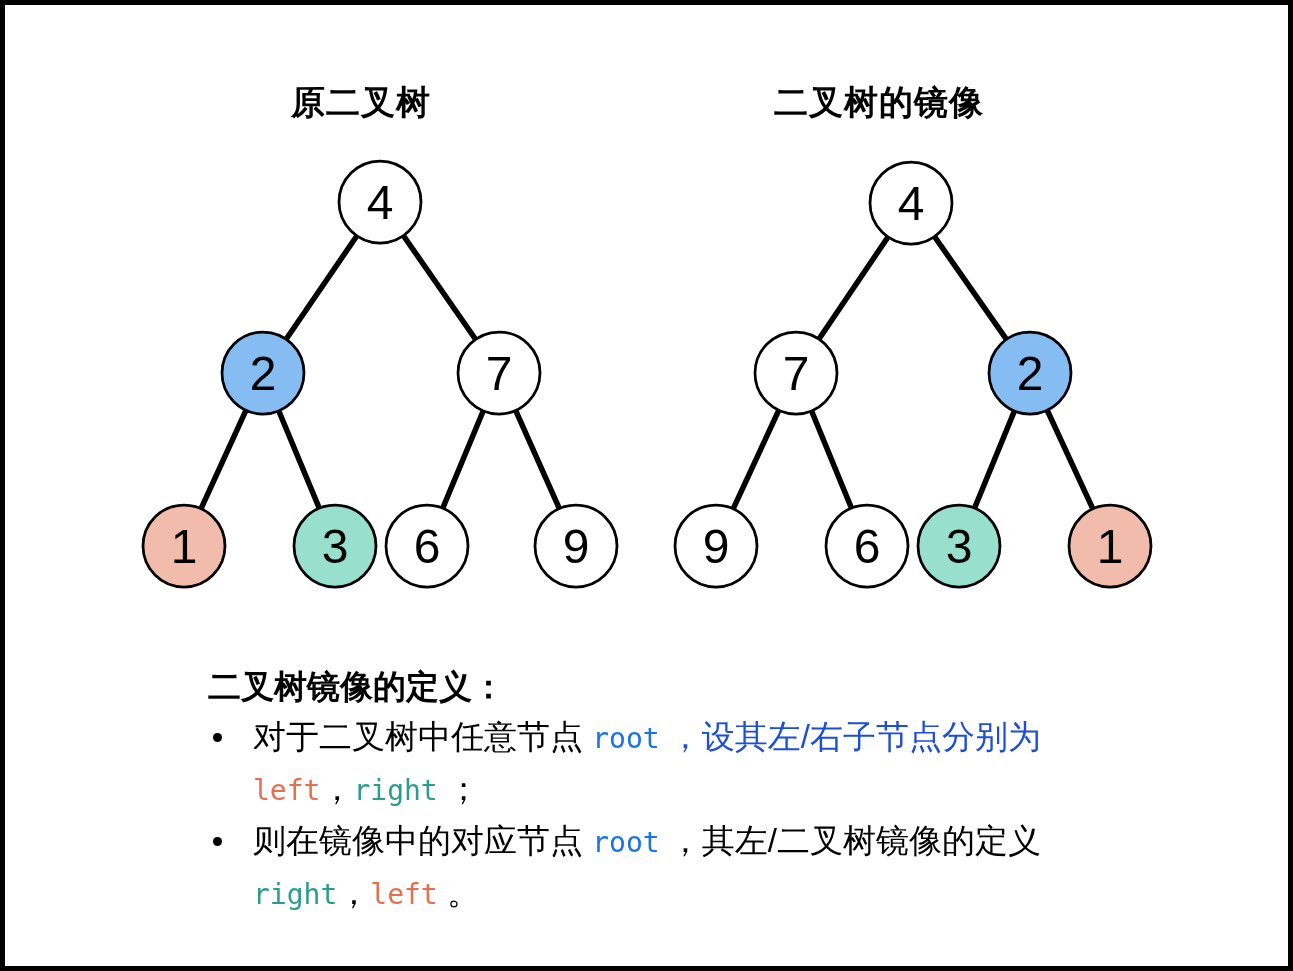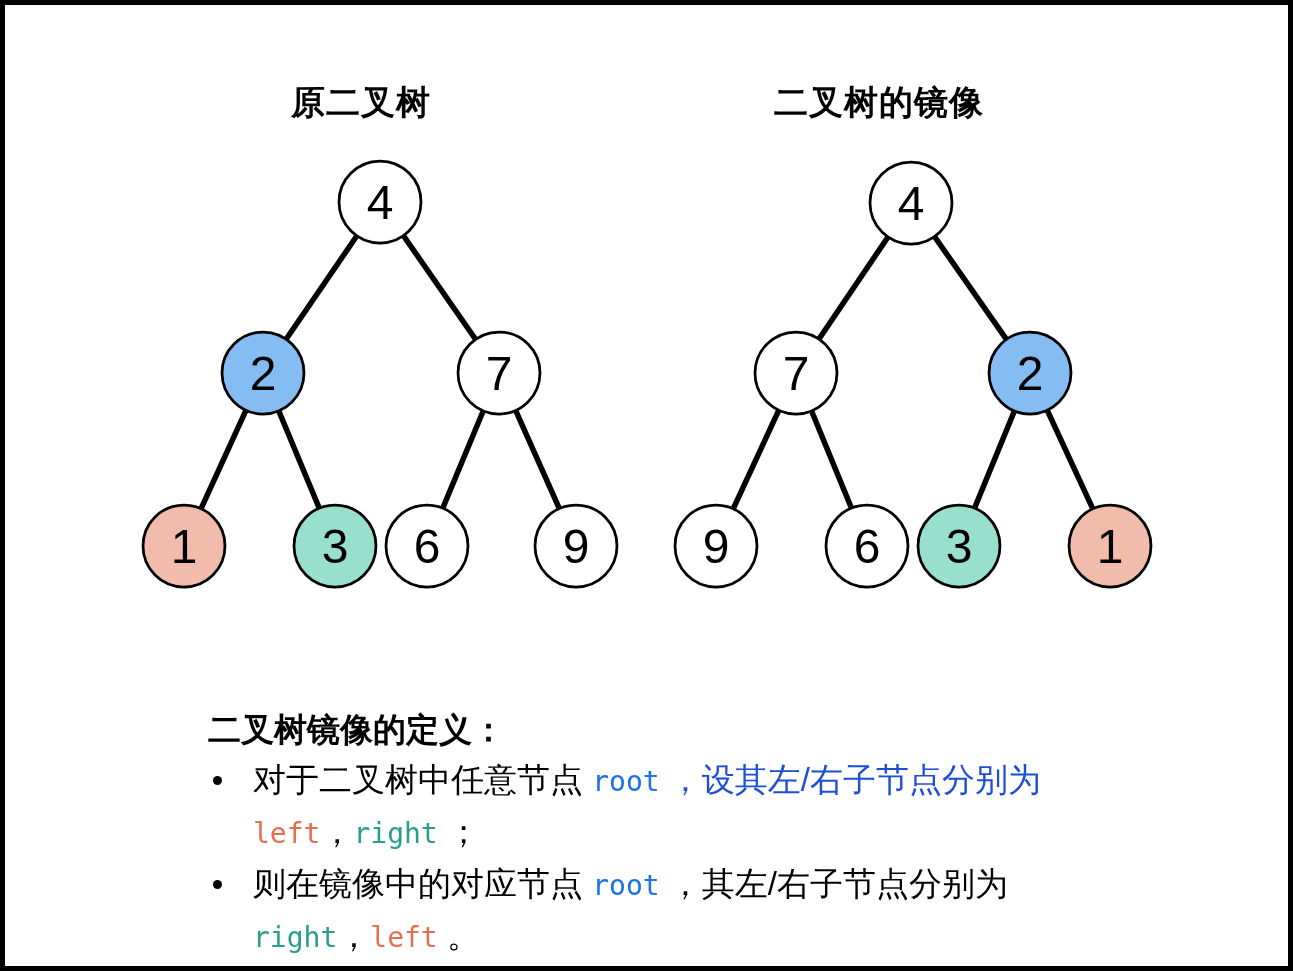--- a/index.html
+++ b/index.html
@@ -13,21 +13,21 @@
     color:#000;
   }
   .tree-title{
     position:absolute;top:80px;transform:translateX(-50%);
     font-size:34px;font-weight:700;white-space:nowrap;letter-spacing:1px;
   }
   #title-left{left:361px;}
   #title-right{left:879px;}
   #tree-svg{position:absolute;left:0;top:0;}
   .definition{position:absolute;left:208px;top:662px;}
-  .def-heading{font-size:33px;font-weight:700;line-height:50px;white-space:nowrap;margin-top:43px;}
+  .def-heading{font-size:33px;font-weight:700;line-height:50px;white-space:nowrap;}
   .bullet-item{display:flex;align-items:flex-start;}
   .bullet-dot{width:9px;height:9px;border-radius:50%;background:#000;margin:21px 0 0 5px;flex:none;}
   .bullet-lines{margin-left:31px;}
   .def-line{font-size:33px;line-height:50px;white-space:nowrap;}
   .mono{font-family:"DejaVu Sans Mono","Liberation Mono",monospace;font-size:28px;font-weight:500;}
 </style>
 </head>
 <body>
 
 <div class="frame">
@@ -113,20 +113,20 @@
         <div class="bullet-item">
           <span class="bullet-dot"></span>
           <div class="bullet-lines">
             <div class="def-line"><span style="color: #000000;">对于二叉树中任意节点 </span><span class="mono" style="color: rgb(26, 115, 232);">root</span><span style="color: #1d4ed8;"> ，设其左/右子节点分别为</span></div>
             <div class="def-line"><span class="mono" style="color: rgb(231, 111, 81);">left</span><span style="color: rgb(0, 0, 0);">，</span><span class="mono" style="color: rgb(42, 157, 143);">right</span><span style="color: rgb(0, 0, 0);"> ；</span></div>
           </div>
         </div>
         <div class="bullet-item">
           <span class="bullet-dot"></span>
           <div class="bullet-lines">
-            <div class="def-line"><span style="color: rgb(0, 0, 0); text-align: right;">则在镜像中的对应节点 </span><span class="mono" style="color: rgb(26, 115, 232);">root</span><span style="color: rgb(0, 0, 0);"> ，其左/右子节点分别为</span></div>
+            <div class="def-line"><span style="color: rgb(0, 0, 0); text-align: right;">则在镜像中的对应节点 </span><span class="mono" style="color: rgb(26, 115, 232);">root</span><span style="color: rgb(0, 0, 0);"> ，其左/二叉树镜像的定义</span></div>
             <div class="def-line"><span class="mono" style="color: rgb(42, 157, 143);">right</span><span style="color: rgb(0, 0, 0);">，</span><span class="mono" style="color: rgb(231, 111, 81);">left</span><span style="color: rgb(0, 0, 0);"> 。</span></div>
           </div>
         </div>
       </div>
   </div>
 
 </div>
 
 </body></html>

